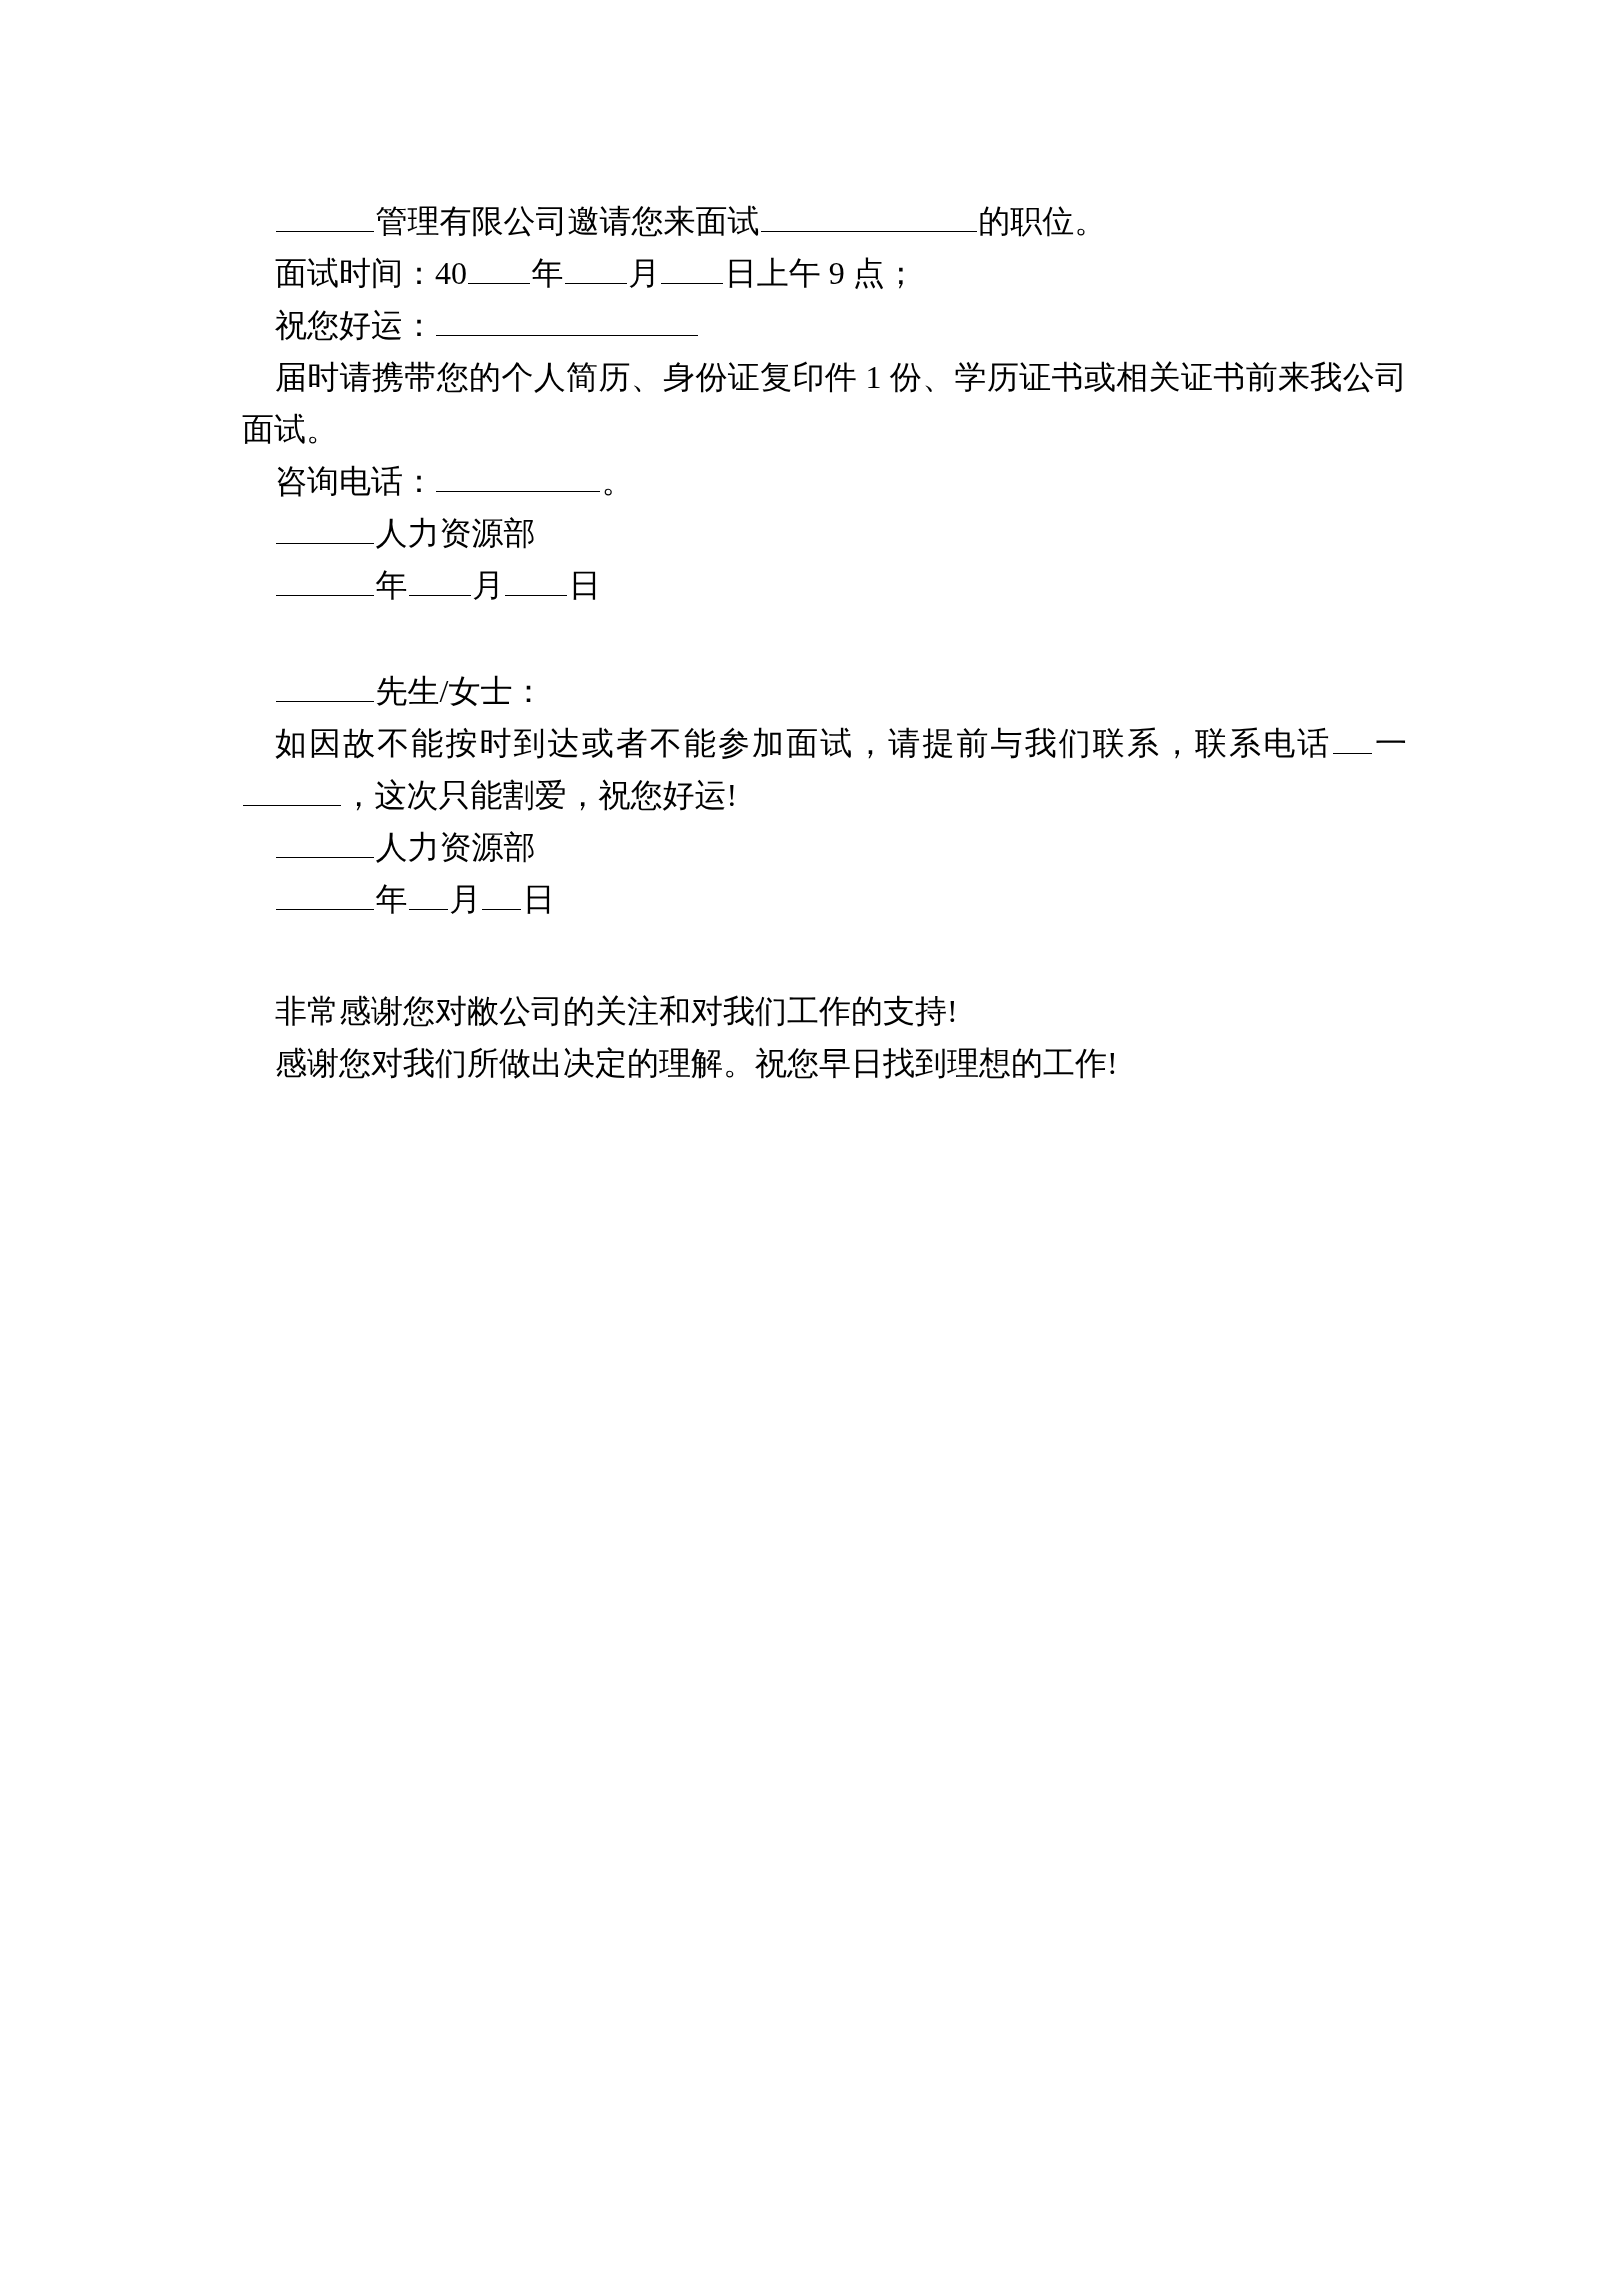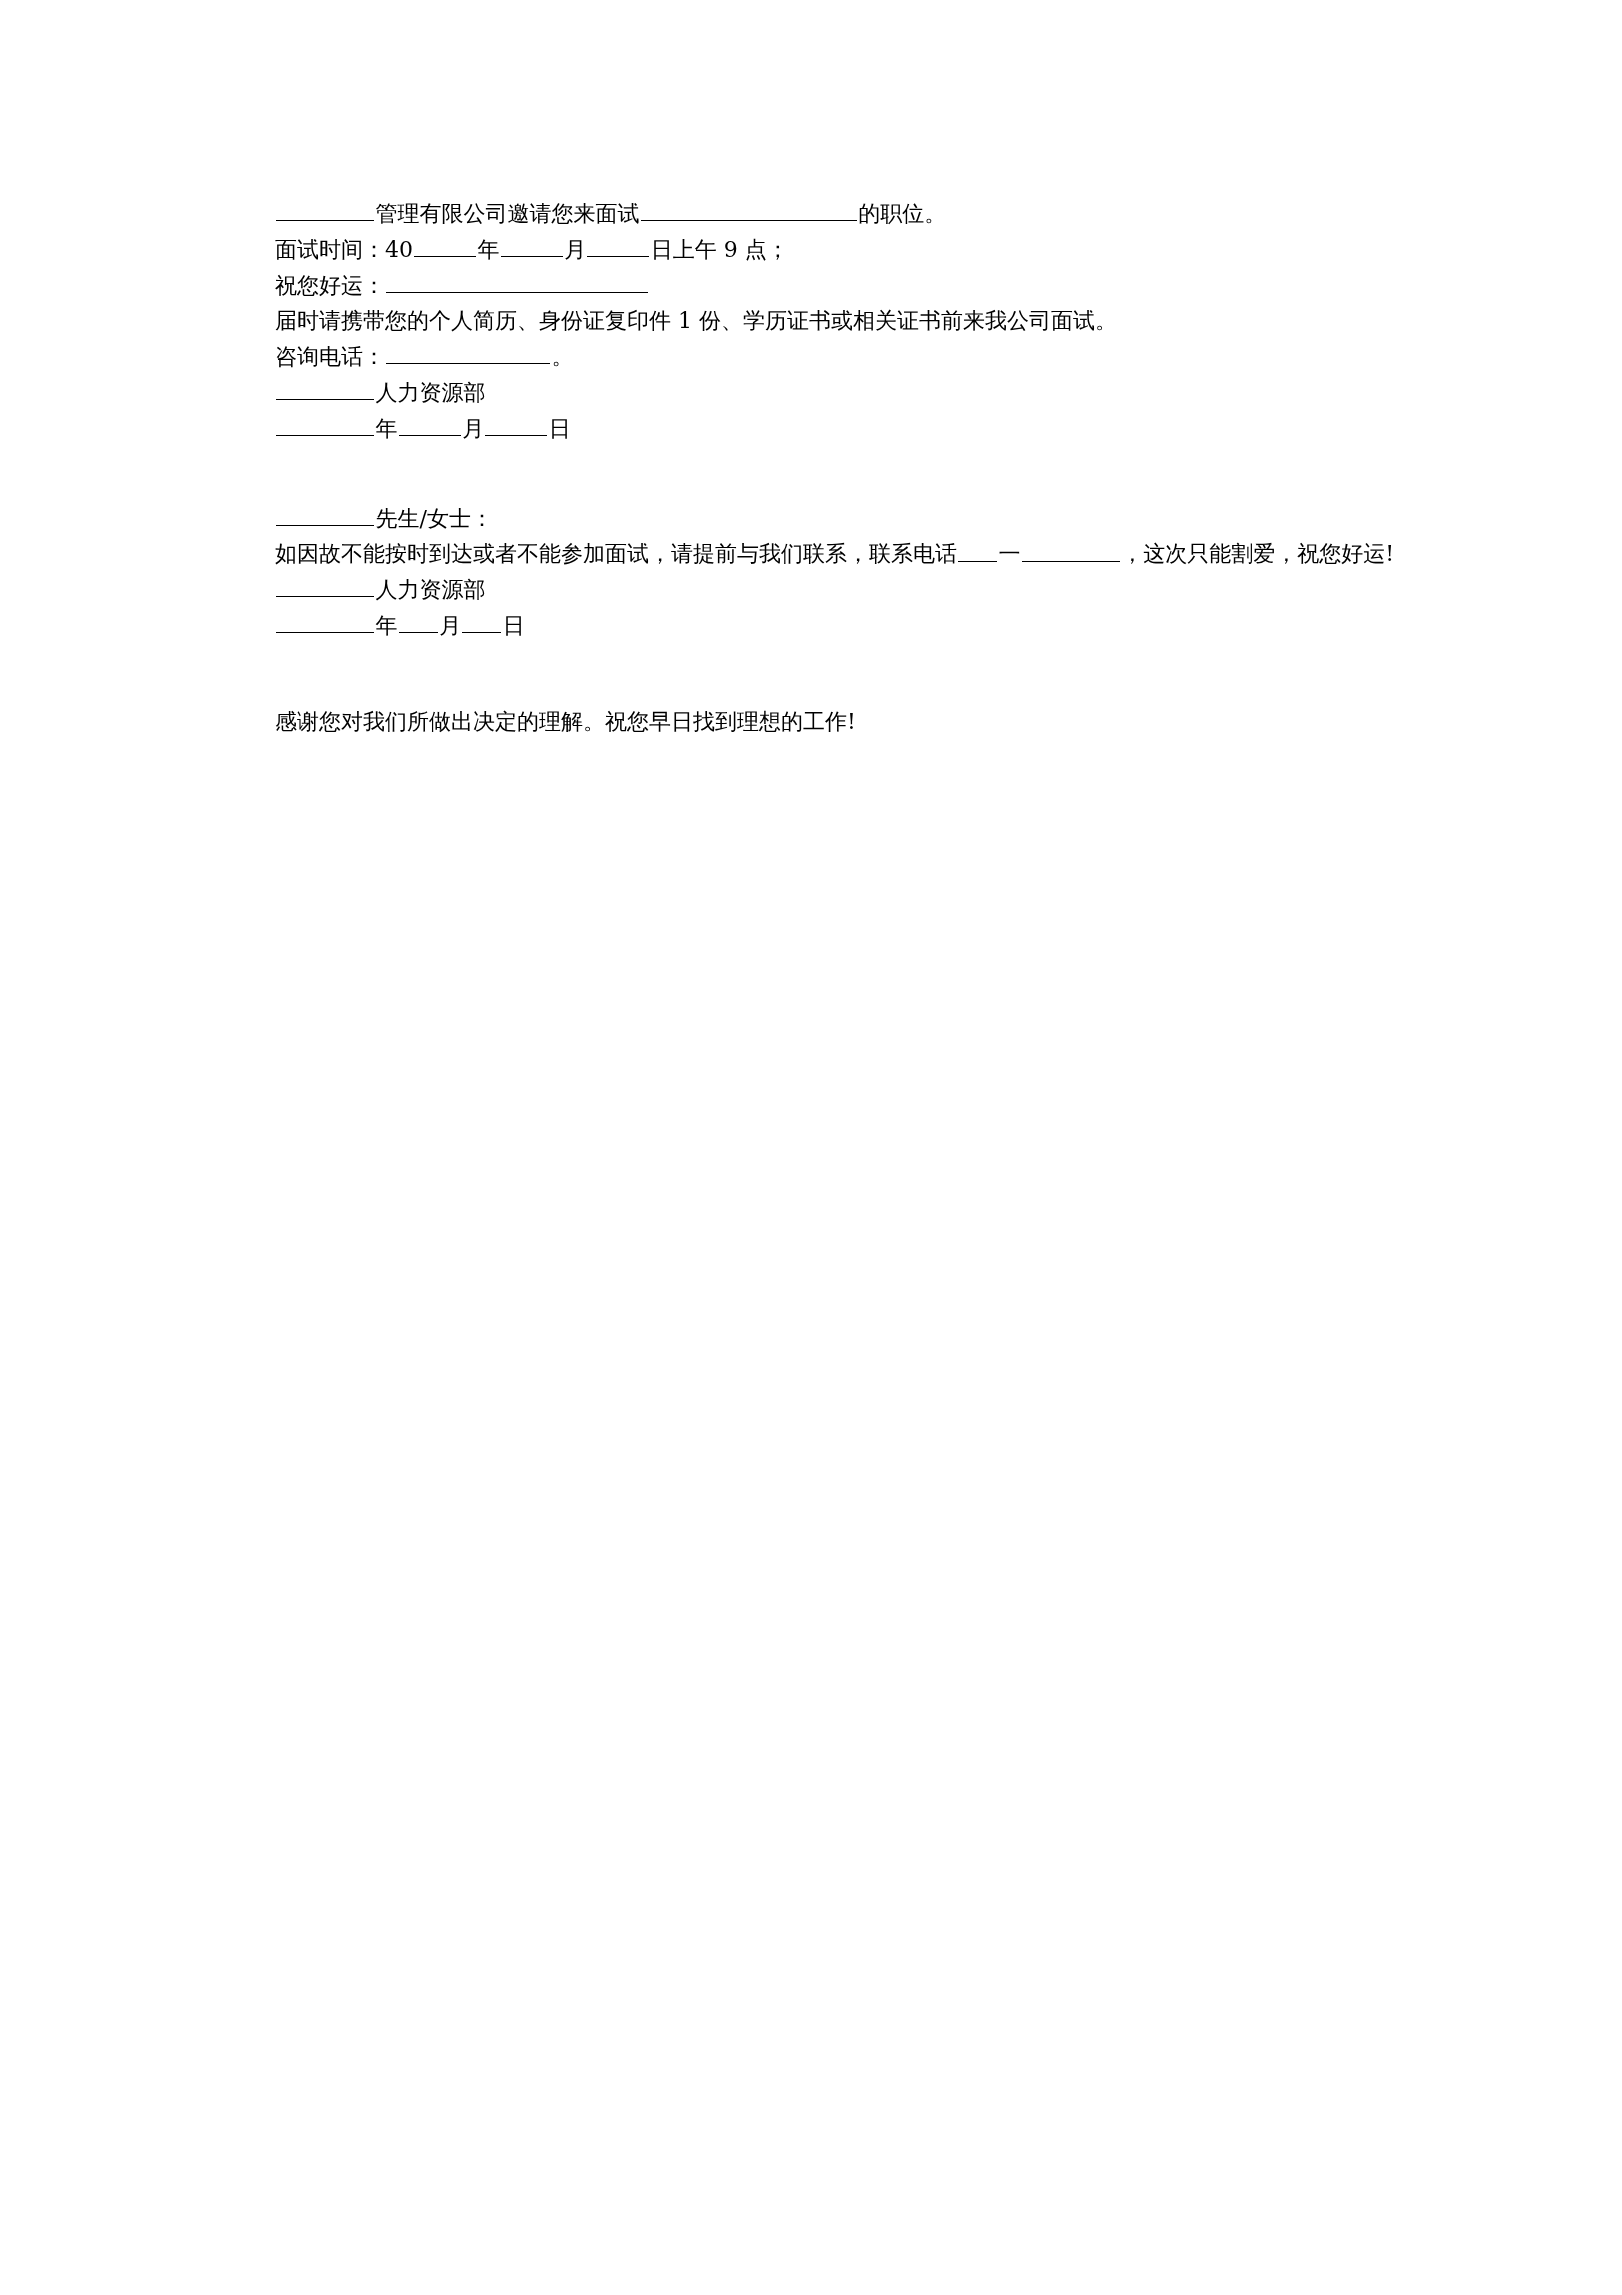--- a/index.html
+++ b/index.html
@@ -15,22 +15,23 @@
   }
   .page {
     position: relative;
     width: 1623px;
     height: 2295px;
     background: #ffffff;
     box-sizing: border-box;
     padding: 196px 216px 0 242px;
   }
   .doc-body {
-    font-size: 22px;
+    font-size: 32px;
     line-height: 1.62;
+    font-family: Liberation Serif, serif;
   }
   p.para {
     margin: 0 0 0 0;
     text-align: justify;
     text-justify: inter-ideograph;
   }
   p.indent {
     text-indent: 33px;
   }
   .blank {
@@ -87,18 +88,19 @@
       <p class="para indent"><span>如因故不能按时到达或者不能参加面试，请提前与我们联系，联系电话</span><span class="blank b-xs"></span><span>一</span><span class="blank b-md"></span><span>，这次只能割爱，祝您好运!</span></p>
 
       <p class="para indent"><span class="blank b-md"></span><span>人力资源部</span></p>
 
       <p class="para indent"><span class="blank b-md"></span><span>年</span><span class="blank b-xs"></span><span>月</span><span class="blank b-xs"></span><span>日</span></p>
     </div>
 
     <div class="gap-block-lg"></div>
 
     <div class="sec">
+      <p class="para indent">非常感谢您对敝公司的关注和对我们工作的支持!</p>
       <p class="para indent">感谢您对我们所做出决定的理解。祝您早日找到理想的工作!</p>
     </div>
 
   </div>
 </div>
 
 
 </body></html>

